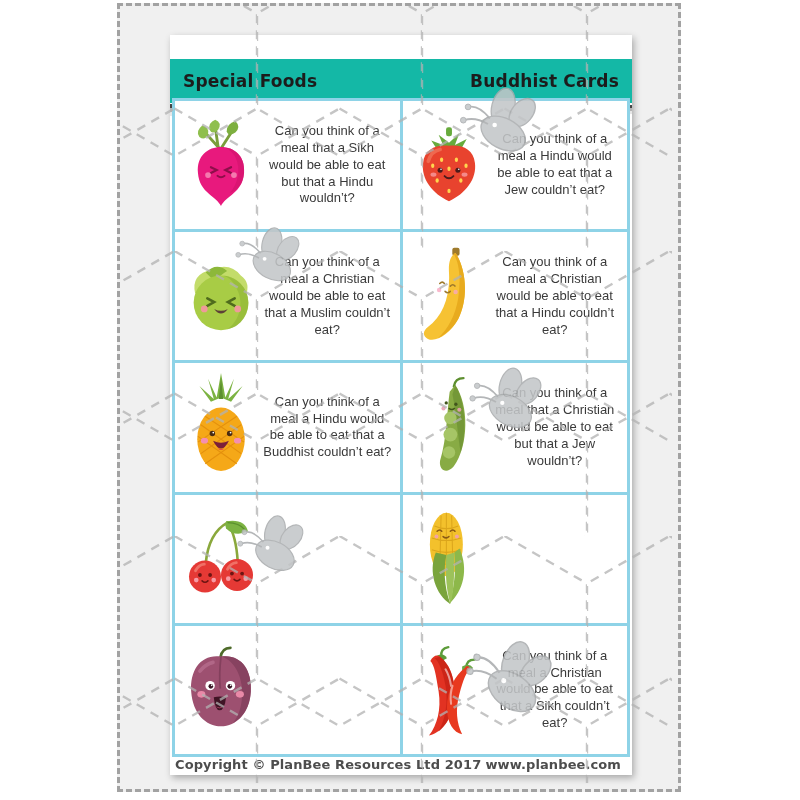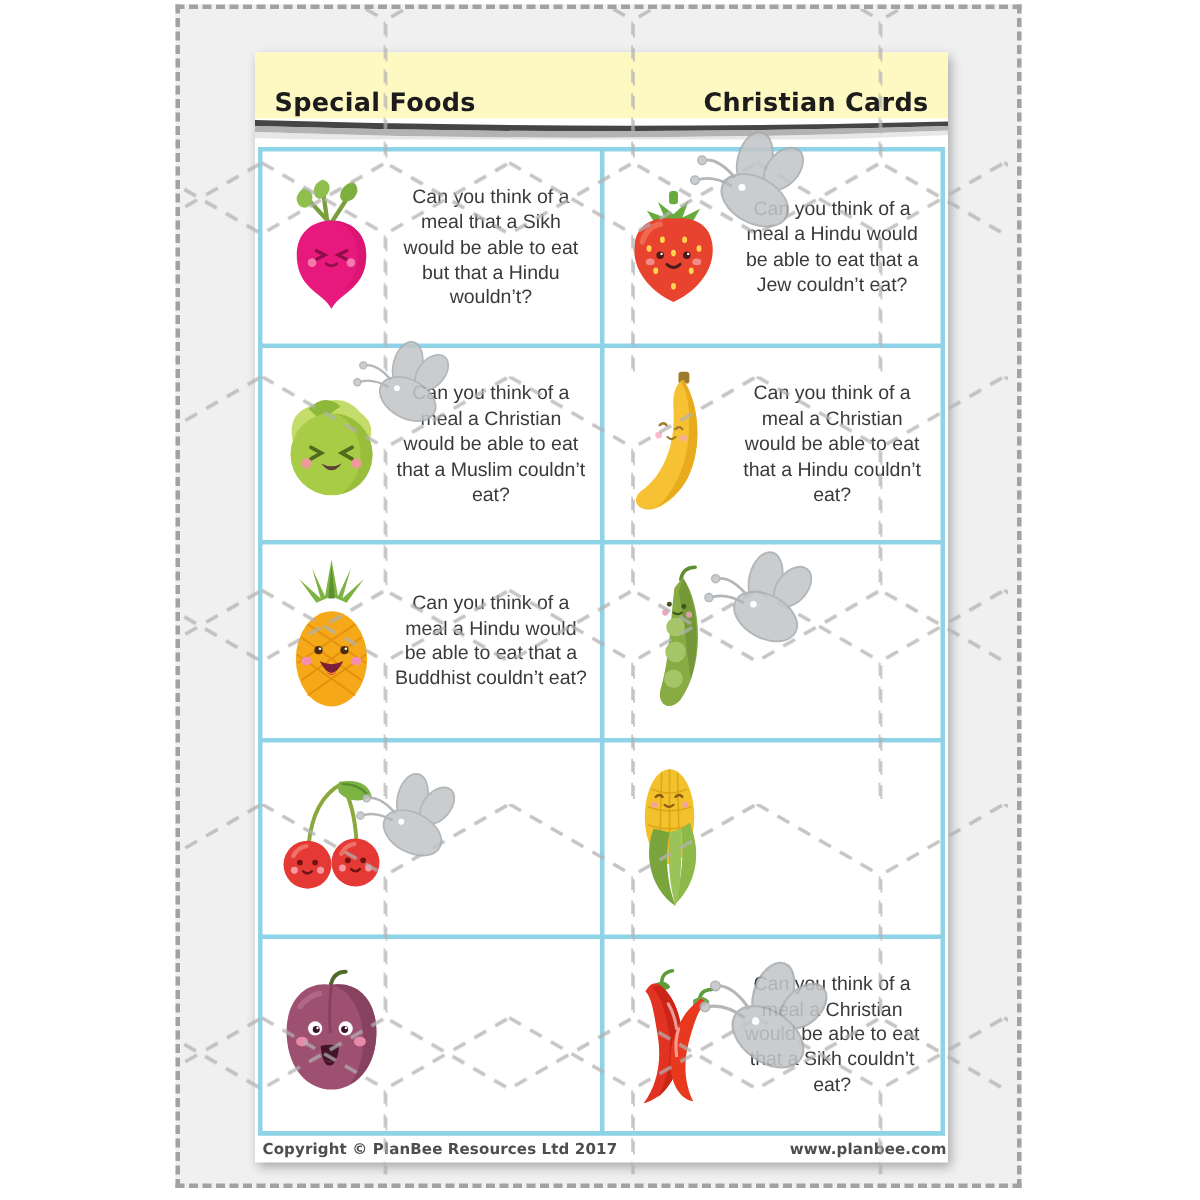--- a/index.html
+++ b/index.html
@@ -13,22 +13,22 @@
     position:absolute;left:117px;top:3px;width:558px;height:783px;
     background:#f0f0f0;border:3px dashed #a2a2a2;z-index:1;
   }
   
   .page{
     position:absolute;left:170px;top:35px;width:462px;height:740px;
     background:#ffffff;z-index:10;
     box-shadow:2px 3px 7px rgba(0,0,0,.30);
   }
   .header{
-    height:44px;display:flex;justify-content:space-between;align-items:flex-end;
-    padding:0 13px;background:#fef9c3;
+    height:44px;display:flex;justify-content:space-between;align-items:center;
+    padding:0 13px;background:#14b8a6;margin-top:24px;
   }
   .header .title{
     font-weight:700;font-size:17px;color:#1c1c1c;letter-spacing:.2px;
     font-family:"DejaVu Sans", sans-serif;
   }
   .header-shadow{height:14px;position:relative;}
   .header-shadow svg{display:block;}
   
   .grid{
     position:absolute;left:2px;top:63px;width:458px;height:659px;
@@ -36,39 +36,39 @@
     display:grid;grid-template-columns:1fr 1fr;grid-template-rows:repeat(5,1fr);gap:3px;
   }
   .card{background:#fff;display:flex;align-items:center;overflow:hidden;}
   .card-img{width:80px;flex:0 0 80px;display:flex;align-items:center;justify-content:center;padding-left:6px;}
   .card-text{
     flex:1;text-align:center;font-size:13px;line-height:1.3;color:#3a3a3a;
     padding:2px 8px 2px 2px;
   }
   
   .footer{
-    position:absolute;left:5px;right:1px;bottom:3px;
+    position:absolute;left:5px;right:11px;bottom:3px;
     display:flex;justify-content:space-between;align-items:center;
     font-family:"DejaVu Sans", sans-serif;
-    font-weight:700;font-size:10px;color:#4d4d4d;letter-spacing:.1px;
+    font-weight:700;font-size:13px;color:#4d4d4d;letter-spacing:.1px;
   }
   
   .hexlayer{position:absolute;left:120px;top:6px;z-index:30;pointer-events:none;opacity:.75;}
   .bee{position:absolute;z-index:40;pointer-events:none;opacity:.87;}
 </style>
 </head>
 <body>
 
 <div class="mat"></div>
 
 <div class="page">
 
   <div class="header">
     <span class="title">Special Foods</span>
-    <span class="title">Christian Cards</span>
+    <span class="title">Buddhist Cards</span>
   </div>
   <div class="header-shadow">
     <svg width="462" height="14" viewBox="0 0 462 14">
       <path d="M0 1 Q231 8 462 2 L462 5 Q231 12 0 5 Z" fill="#454545"></path>
       <path d="M0 5 Q231 12 462 5 L462 8 Q231 17 0 9 Z" fill="#9a9a9a" opacity="0.75"></path>
       <path d="M0 9 Q231 17 462 8 L462 11 Q231 21 0 13 Z" fill="#cfcfcf" opacity="0.5"></path>
     </svg>
   </div>
 
   <div class="grid">
@@ -185,20 +185,21 @@
           <circle cx="47" cy="62" r="9" fill="#a6c566"></circle>
           <circle cx="47" cy="86" r="10" fill="#a6c566"></circle>
           <circle cx="45" cy="112" r="9" fill="#a6c566"></circle>
           <circle cx="41" cy="40" r="2.4" fill="#41541c"></circle>
             <circle cx="55" cy="42" r="2.4" fill="#41541c"></circle>
           <path d="M45 48 q4 3 8 0" stroke="#41541c" stroke-width="2" fill="none" stroke-linecap="round"></path>
           <circle cx="37" cy="48" r="3" fill="#e9a0b4" opacity=".9"></circle>
             <circle cx="60" cy="50" r="3" fill="#e9a0b4" opacity=".9"></circle>
         </svg>
       </div>
+      <div class="card-text">Can you think of a meal that a Christian would be able to eat but that a Jew wouldn’t?</div>
     </div>
 
     <div class="card">
       <div class="card-img">
         <svg width="80" height="100" viewBox="0 0 110 120">
           <path d="M34 66 Q38 24 64 10" stroke="#8aa83c" stroke-width="3.6" fill="none" stroke-linecap="round"></path>
           <path d="M78 64 Q76 28 64 10" stroke="#8aa83c" stroke-width="3.6" fill="none" stroke-linecap="round"></path>
           <path d="M62 8 q26 -4 30 14 q-18 8 -30 -4 q-2 -6 0 -10Z" fill="#7cb342"></path>
           <path d="M64 10 q16 0 24 10" stroke="#5b8f2e" stroke-width="2" fill="none"></path>
           <circle cx="33" cy="84" r="22" fill="#e53935"></circle>

